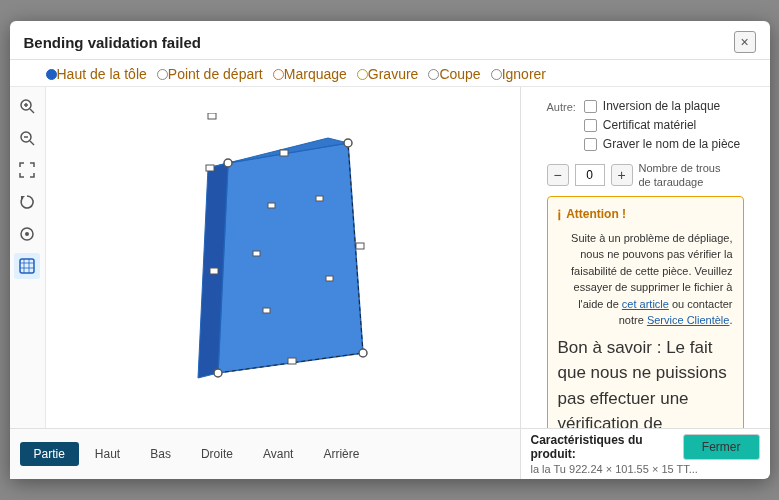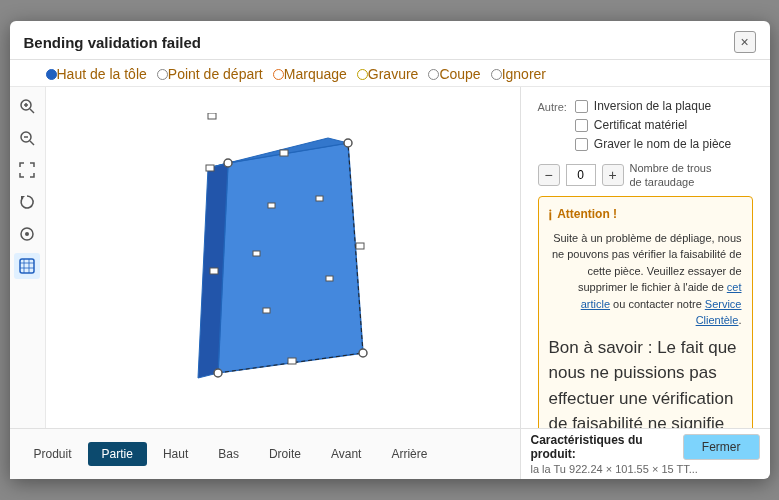--- a/index.html
+++ b/index.html
@@ -9,21 +9,21 @@
     .dialog-title { font-size: 15px; font-weight: 600; color: #222; }
     .close-btn { width: 22px; height: 22px; border: 1px solid #999; border-radius: 3px; background: #f5f5f5; cursor: pointer; display: flex; align-items: center; justify-content: center; font-size: 14px; color: #555; }
     .dialog-body { display: flex; flex: 1; overflow: hidden; }
     
     .left-toolbar { width: 36px; border-right: 1px solid #e8e8e8; display: flex; flex-direction: column; align-items: center; padding: 6px 0; gap: 6px; background: #fafafa; }
     .tool-btn { width: 26px; height: 26px; display: flex; align-items: center; justify-content: center; border-radius: 3px; cursor: pointer; color: #555; font-size: 14px; }
     .tool-btn.active { background: #e0f0ff; color: #2060c0; }
     
     .canvas-area { flex: 1; display: flex; align-items: center; justify-content: center; position: relative; background: #fff; }
     
-    .right-panel { width: 250px; border-left: 1px solid #e0e0e0; display: flex; flex-direction: column; padding: 8px 17px; gap: 6px; overflow-y: auto; }
+    .right-panel { width: 250px; border-left: 1px solid #e0e0e0; display: flex; flex-direction: column; padding: 8px 26px; gap: 6px; overflow-y: auto; }
     
     .options-row { display: flex; align-items: center; gap: 10px; padding: 6px 10px 4px 36px; border-bottom: 1px solid #e8e8e8; flex-wrap: wrap; }
     .radio-option { display: flex; align-items: center; font-size: 14px; color: #a16207; cursor: pointer; }
     .radio-dot { width: 11px; height: 11px; border-radius: 50%; border: 1.5px solid #888; display: inline-block; flex-shrink: 0; }
     .radio-dot.filled { background: #2060c0; border-color: #2060c0; }
     .radio-dot.orange { border-color: #e07020; }
     .radio-dot.yellow { border-color: #c0a000; }
     
     .right-header { display: flex; align-items: flex-start; gap: 8px; padding-top: 4px; }
     .autre-label { font-size: 11px; color: #666; white-space: nowrap; margin-top: 2px; }
@@ -39,21 +39,21 @@
     .alert-box { border: 1px solid #e8a000; border-radius: 4px; padding: 8px 10px; background: #fffbf0; }
     .alert-title { color: #c07000; font-size: 12px; font-weight: 600; margin-bottom: 6px; display: flex; align-items: center; gap: 5px; }
     .alert-icon { color: #c07000; font-size: 14px; }
     .alert-text { font-size: 11px; color: #333; line-height: 1.5; text-align: right; }
     .alert-text a { color: #1a5faa; }
     .alert-note { font-size: 17px; color: #333; line-height: 1.5; margin-top: 6px; }
     
     .tab-bar { display: flex; align-items: center; padding: 4px 10px; border-top: 1px solid #e0e0e0; background: #fafafa; gap: 2px; }
     .tab { padding: 5px 14px; font-size: 12px; border-radius: 3px; cursor: pointer; color: #444; }
     .tab.active { background: #0c4a6e; color: #fff; }
-    .close-footer-btn { background: #7dd3fc; border: 1px solid #ccc; border-radius: 3px; padding: 5px 18px; font-size: 12px; cursor: pointer; color: #333; }
+    .close-footer-btn { background: #14b8a6; border: 1px solid #ccc; border-radius: 3px; padding: 5px 18px; font-size: 12px; cursor: pointer; color: #333; }
   </style>
 </head>
 <body>
 
 <div class="dialog">
 
   <div class="dialog-header">
     <span class="dialog-title">Bending validation failed</span>
     <div class="close-btn">×</div>
   </div>
@@ -201,21 +201,20 @@
         <div class="alert-note">Bon à savoir : Le fait que nous ne puissions pas effectuer une vérification de faisabilité ne signifie pas que nous ne pouvons pas fabriquer votre pièce. Vous pouvez donc la commander normalement. Cependant, nous ne pouvons garantir l'absence de problèmes concernant la qualité ou la faisabilité.</div>
       </div>
 
     </div>
   </div>
 
   <div style="border-top:1px solid #e0e0e0;">
     <div style="display:flex;align-items:stretch;">
 
       <div class="tab-bar" style="flex:1;border-top:none;">
-        <div class="tab">Produit</div>
         <div class="tab active">Partie</div>
         <div class="tab">Haut</div>
         <div class="tab">Bas</div>
         <div class="tab">Droite</div>
         <div class="tab">Avant</div>
         <div class="tab">Arrière</div>
       </div>
 
       <div style="width:250px;border-left:1px solid #e0e0e0;padding:4px 10px;display:flex;flex-direction:column;">
         <div style="display:flex;align-items:center;justify-content:space-between;">

